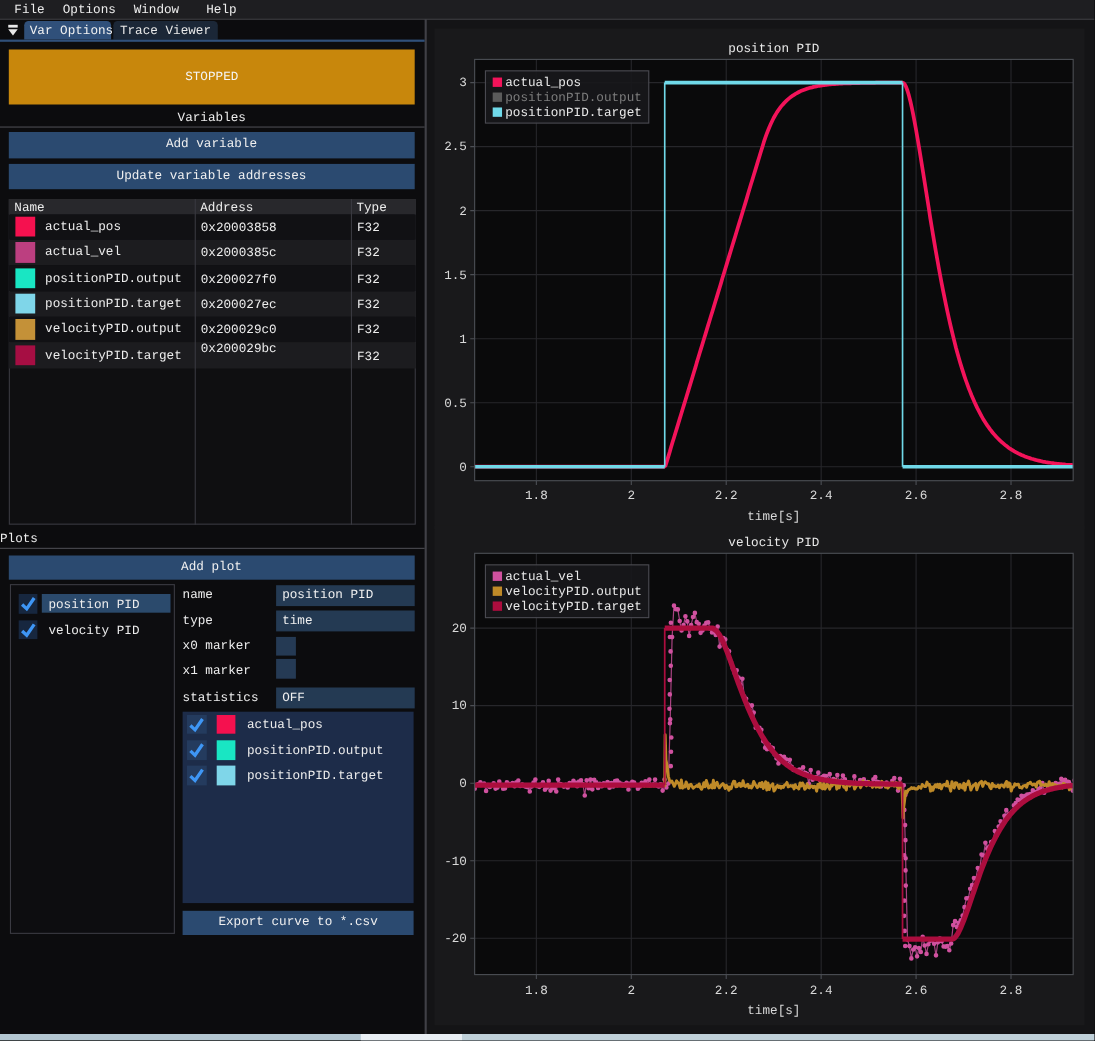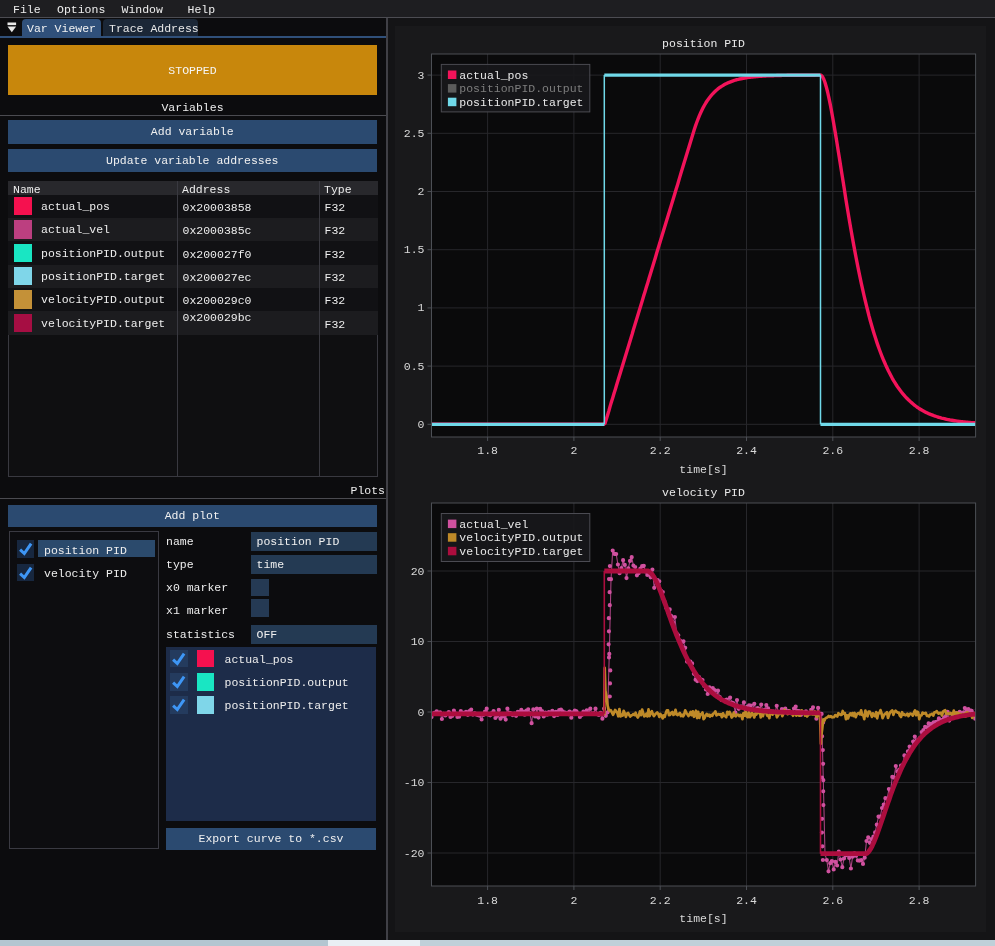--- a/index.html
+++ b/index.html
@@ -17,23 +17,23 @@
 <div class="a" style="left:0;top:18px;width:386px;height:922px;background:#0c0c0e"></div>
 <div class="a" style="left:387.5px;top:18px;width:607.5px;height:922px;background:#141416"></div>
 <div class="a" style="left:386px;top:18px;width:1.5px;height:922px;background:#404046"></div>
 <div class="a" style="left:395px;top:26px;width:590.5px;height:455px;background:#19191b"></div>
 <div class="a" style="left:395px;top:478px;width:590.5px;height:454px;background:#19191b"></div>
 <svg class="a" style="left:7px;top:22px" width="12" height="12" xmlns="http://www.w3.org/2000/svg">
     <rect x="0.5" y="0.5" width="8.6" height="2.6" fill="#e8e8e8"></rect>
     <path d="M0.5 4.5 L9.1 4.5 L4.8 10.2 Z" fill="#e8e8e8"></path>
   </svg>
 <div class="a" style="left:22px;top:19px;width:79px;height:17px;background:#30507a;border-radius:4px 4px 0 0"></div>
-<div class="a" style="left:27px;top:22px;color:#f2f2f2">Var Viewer</div>
+<div class="a" style="left:27px;top:22px;color:#f2f2f2">Var Options</div>
 <div class="a" style="left:103px;top:19px;width:95px;height:17px;background:#1b2737;border-radius:4px 4px 0 0"></div>
-<div class="a" style="left:109px;top:22px;color:#e8e8e8">Trace Address</div>
+<div class="a" style="left:109px;top:22px;color:#e8e8e8">Trace Viewer</div>
 <div class="a" style="left:0;top:36px;width:386px;height:1.5px;background:#30507a"></div>
 <div class="a" style="left:8px;top:45px;width:368.5px;height:49.5px;background:#c8870c"></div>
 <div class="a" style="left:0;top:64px;width:385px;text-align:center;color:#f5f5f5">STOPPED</div>
 <div class="a" style="left:0;top:100.5px;width:385px;text-align:center">Variables</div>
 <div class="a" style="left:0;top:115px;width:386px;height:1px;background:#4b4b50"></div>
 <div class="btn" style="left:8px;top:119.5px;width:368.5px;height:24.5px;line-height:24.5px">Add variable</div>
 <div class="btn" style="left:8px;top:149px;width:368.5px;height:23px;line-height:24.5px">Update variable addresses</div>
 <div class="a" style="left:8px;top:181px;width:369.5px;height:296px;background:#0f0f11;border:1px solid #393940"></div>
 <div class="a" style="left:8px;top:181px;width:369.5px;height:13.5px;background:#28282c"></div>
 <div class="a" style="left:13px;top:182.5px">Name</div>
@@ -64,21 +64,21 @@
 <div class="a" style="left:41px;top:293.4px">velocityPID.output</div>
 <div class="a" style="left:182.5px;top:294.4px">0x200029c0</div>
 <div class="a" style="left:324.5px;top:294.4px">F32</div>
 <div class="a" style="left:8px;top:311.3px;width:369.5px;height:23.35px;background:#1c1c1f"></div>
 <div class="a" style="left:13.5px;top:313.6px;width:18px;height:18.6px;background:#a60e43"></div>
 <div class="a" style="left:41px;top:316.8px">velocityPID.target</div>
 <div class="a" style="left:182.5px;top:311px">0x200029bc</div>
 <div class="a" style="left:324.5px;top:317.8px">F32</div>
 <div class="a" style="left:177px;top:181px;width:1px;height:296px;background:#393940"></div>
 <div class="a" style="left:318.5px;top:181px;width:1px;height:296px;background:#393940"></div>
-<div class="a" style="left:0;top:483.5px;width:385px;text-align:right">Plots</div>
+<div class="a" style="left:0;top:483.5px;width:385px;text-align:left">Plots</div>
 <div class="a" style="left:0;top:498px;width:386px;height:1px;background:#4b4b50"></div>
 <div class="btn" style="left:8px;top:505px;width:368.5px;height:21.5px;line-height:21.5px">Add plot</div>
 <div class="a" style="left:9px;top:531px;width:149.5px;height:318px;background:#0d0d10;border:1px solid #3a3a42"></div>
 <div style="position:absolute;left:16.6px;top:540.2px;width:17.5px;height:17.5px;background:#17273f"></div>
 <svg style="position:absolute;left:16.6px;top:540.2px" width="17" height="17" xmlns="http://www.w3.org/2000/svg">
     <path d="M3.1 9.6 L7.3 13.5 L14.1 3.6" stroke="#3e96f5" stroke-width="3" fill="none"></path>
   </svg>
 <div class="a" style="left:38px;top:539.8px;width:117px;height:17.6px;background:#2b4a6c"></div>
 <div class="a" style="left:44px;top:543.5px">position PID</div>
 <div style="position:absolute;left:16.6px;top:563.5px;width:17.5px;height:17.5px;background:#17273f"></div>

